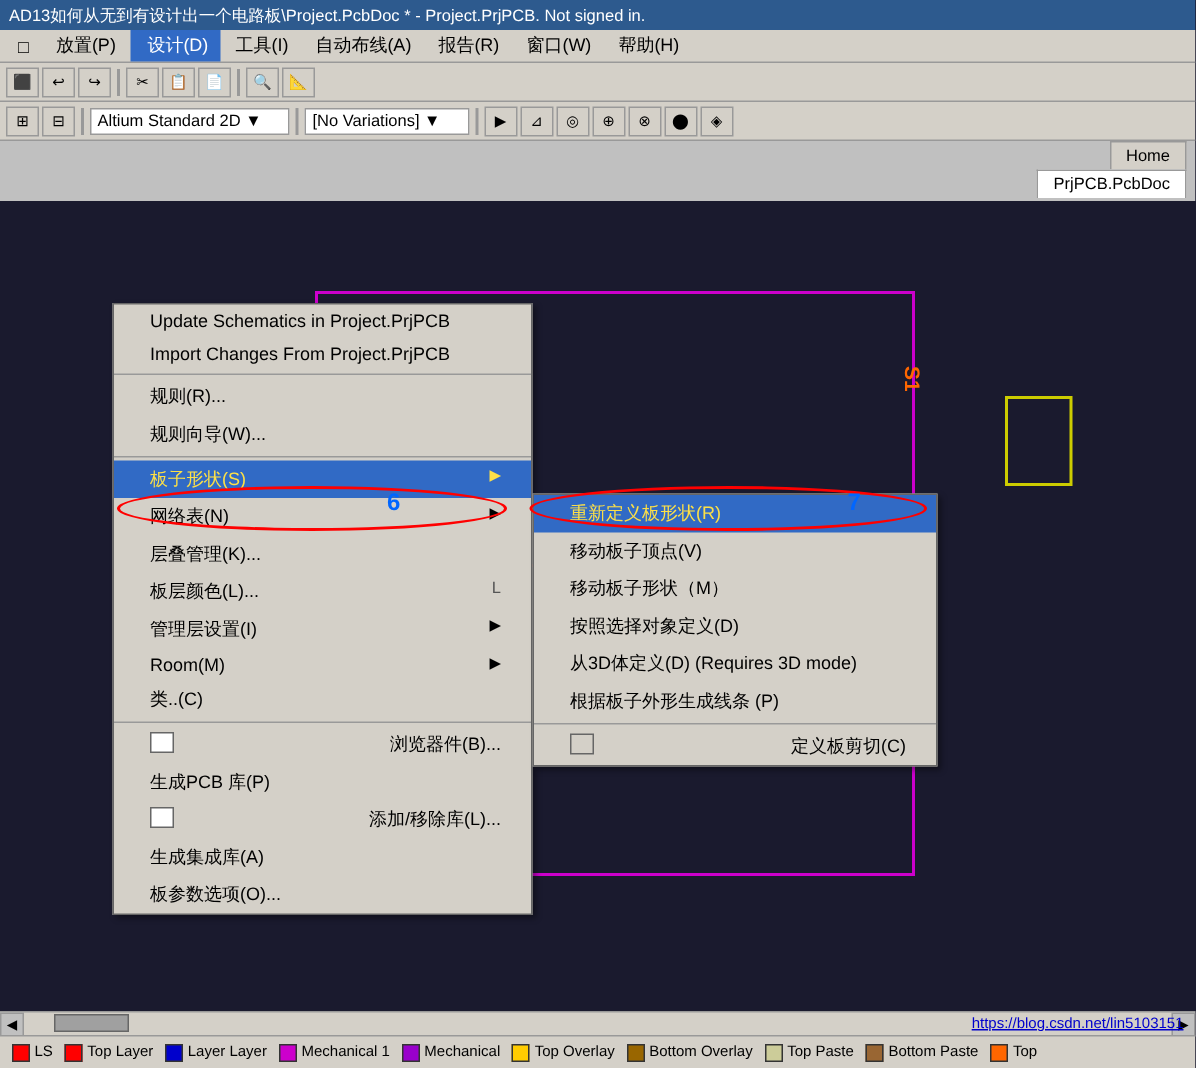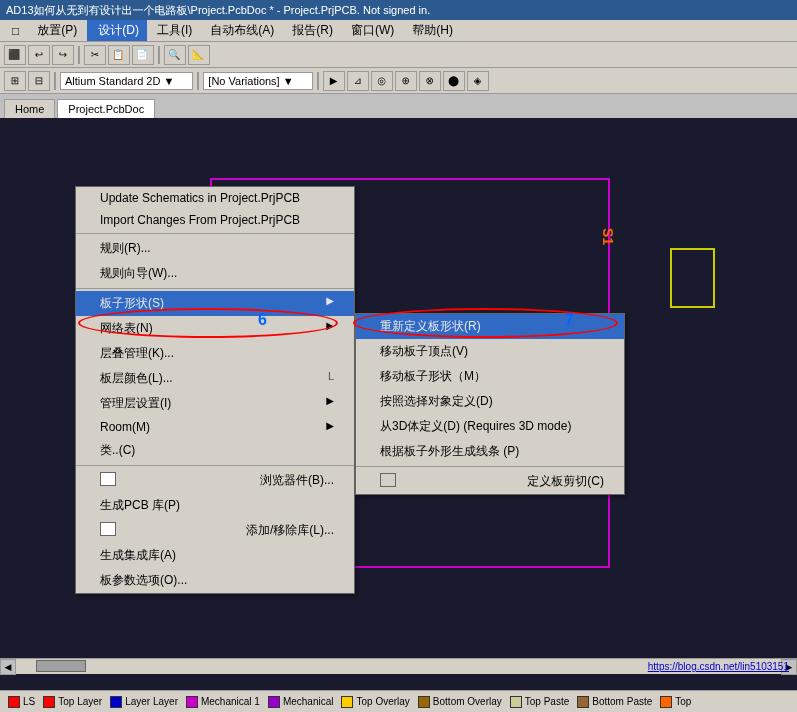--- a/index.html
+++ b/index.html
@@ -78,25 +78,26 @@
     .toolbar-separator {
       width: 2px;
       height: 18px;
       background: #999;
       margin: 0 2px;
     }
 
     
     #tab-bar {
       width: 100%;
-      height: 24px;
+      height: 40px;
       background: #c0c0c0;
       display: flex;
       align-items: flex-end;
       padding: 0 4px;
+      flex-direction: column;
     }
     .tab {
       padding: 3px 10px;
       background: #d4d0c8;
       border: 1px solid #999;
       border-bottom: none;
       font-size: 11px;
       cursor: pointer;
       margin-right: 2px;
     }
@@ -208,21 +209,21 @@
       font-size: 12px;
       color: #000;
       cursor: pointer;
       white-space: nowrap;
       display: flex;
       align-items: flex-start;
       justify-content: space-between;
     }
     .menu-section-item.highlighted {
       background: #316ac5;
-      color: #e5e5e5;
+      color: #fde047;
     }
     .menu-separator {
       height: 1px;
       background: #999;
       margin: 2px 0;
     }
     .menu-arrow {
       font-size: 10px;
     }
     .menu-shortcut {
@@ -366,21 +367,21 @@
   <div class="toolbar-btn">⊗</div>
   <div class="toolbar-btn">⬤</div>
   <div class="toolbar-btn">◈</div>
 </div>
 
 <div id="tab-bar">
   <div class="tab">
     <span>Home</span>
   </div>
   <div class="tab active">
-    <span>Project.PcbDoc</span>
+    <span>PrjPCB.PcbDoc</span>
   </div>
 </div>
 
 <div id="canvas-area">
 
   <div id="pcb-board">
 
     <div class="pcb-border"></div>
 
     <div class="yellow-rect"></div>

